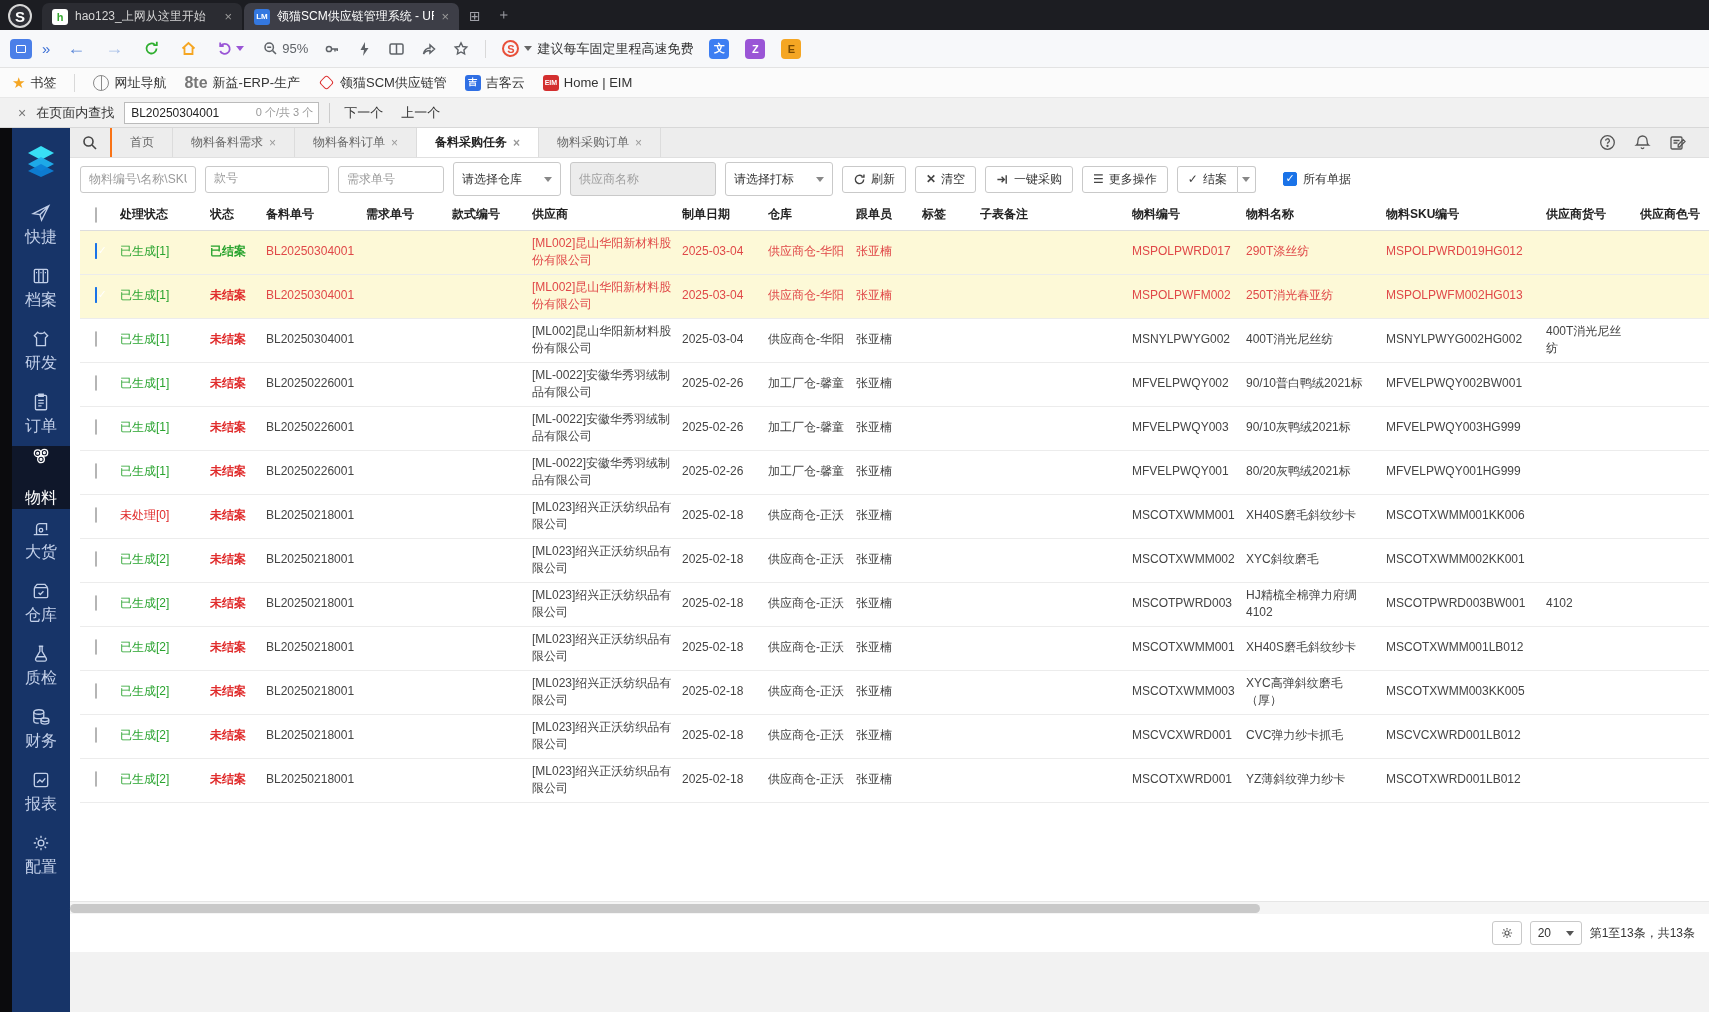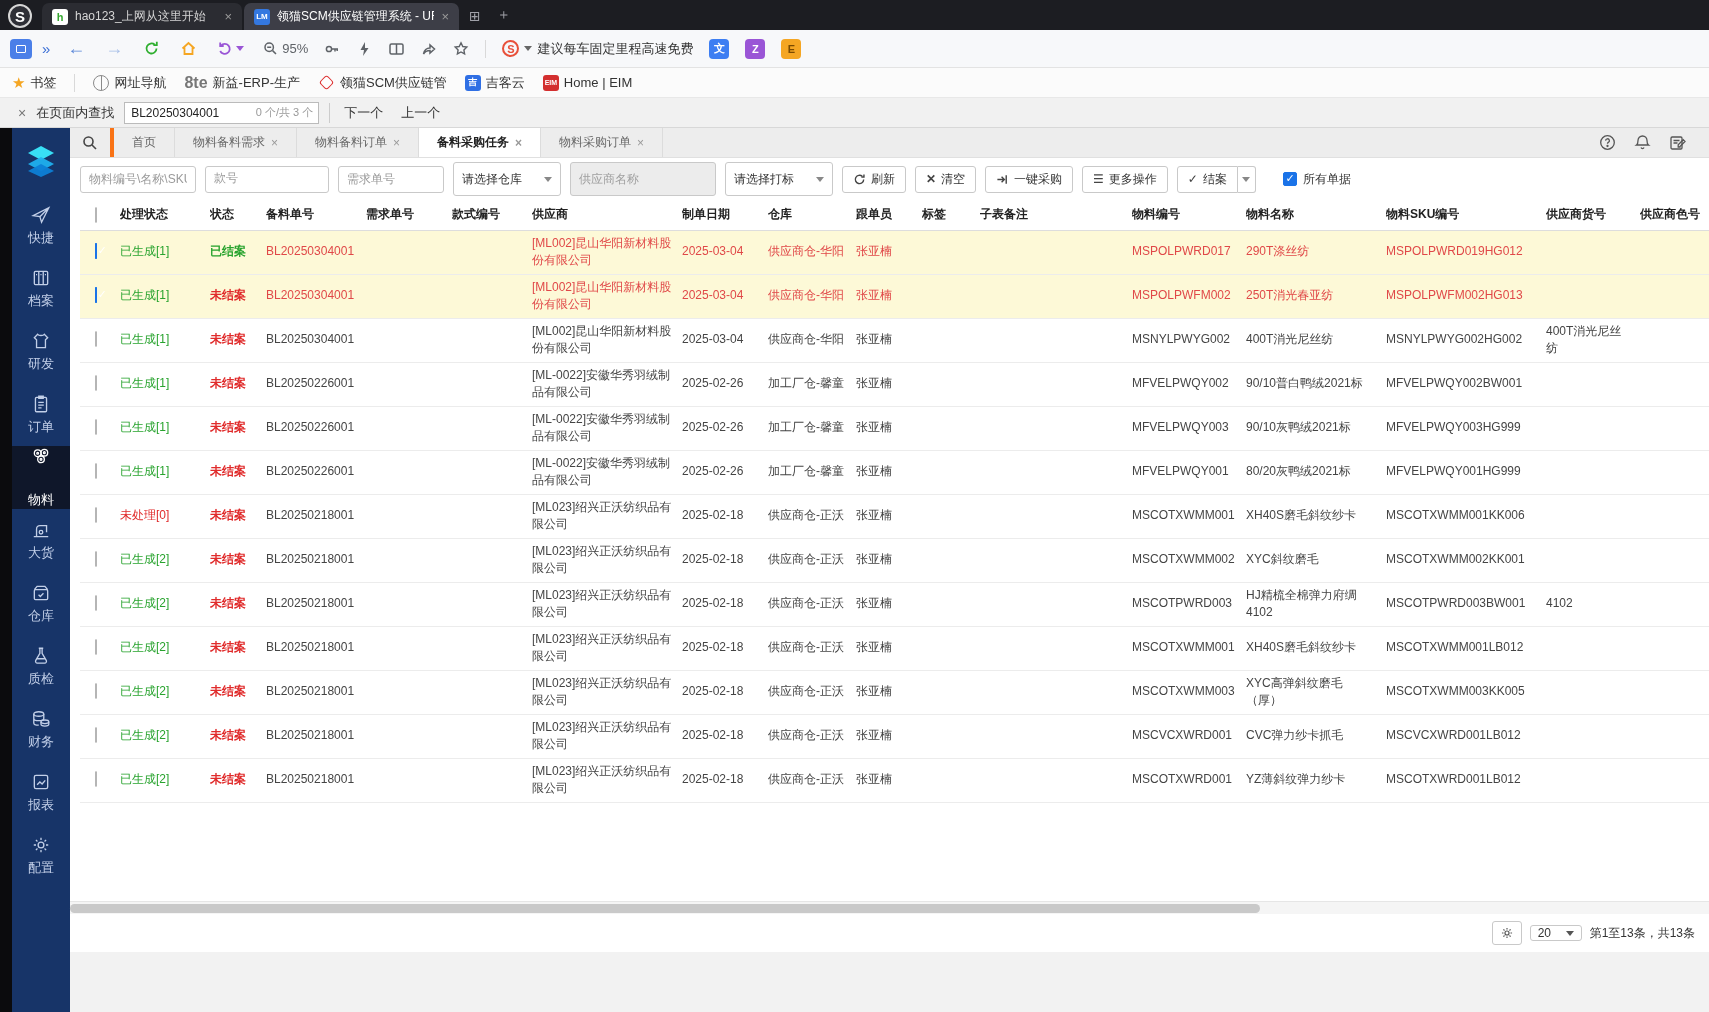--- a/index.html
+++ b/index.html
@@ -57,32 +57,32 @@
   .find-q { font-size:12px; color:#222; }
   .find-count { position:absolute; right:5px; color:#999; font-size:11px; }
   .find-sep { width:1px; height:20px; background:#ccc; }
   .find-btn { color:#333; padding:0 4px; }
 
   
   .approw { flex:1; display:flex; min-height:0; }
   .leftstrip { width:12px; background:#0b0b0d; }
   .sidebar { width:58px; background:#173468; display:flex; flex-direction:column; align-items:center; color:#c2cfe8; }
   .sb-logo { height:66px; display:flex; align-items:center; justify-content:center; width:100%; }
-  .sb-item { width:100%; height:63px; display:flex; flex-direction:column; align-items:center; justify-content:center; gap:4px; font-size:13px; }
+  .sb-item { width:100%; height:63px; display:flex; flex-direction:column; align-items:center; justify-content:center; gap:4px; font-size:16px; }
   .sb-item.active { background:#0f172a; color:#fff;justify-content:space-between; }
   .sb-item svg { stroke:#c2cfe8; }
   .sb-item.active svg { stroke:#fff; }
 
   .main { flex:1; display:flex; flex-direction:column; background:#fff; min-width:0; }
 
   
   .apptabs { height:30px; background:#ededed; display:flex; align-items:stretch; border-bottom:1px solid #e0e0e0; }
   .at-search { width:40px; display:flex; align-items:center; justify-content:center; }
   .atab { display:flex; align-items:center; gap:6px; padding:0 18px; color:#666; border-right:1px solid #dcdcdc; font-size:12px; }
-  .atab:first-of-type { border-left:4px solid #f97316; }
+  .atab:first-of-type { border-left:2px solid #f97316; }
   .atab .x { color:#999; font-size:12px; }
   .atab.active { background:#fff; color:#222; font-weight:bold; }
   .at-right { margin-left:auto; display:flex; align-items:center; gap:18px; padding-right:22px; }
 
   
   .filters { height:42px; display:flex; align-items:center; gap:9px; padding:0 10px; background:#fff; }
   .f-input { height:27px; border:1px solid #c9c9c9; border-radius:3px; padding:0 8px; font-size:12px; color:#333; font-family:inherit; }
   .f-input::placeholder { color:#9a9a9a; }
   .w1 { width:116px; } .w2 { width:124px;font-family:Liberation Mono, monospace; } .w3 { width:106px; }
   .f-select { height:27px; width:108px; border:1px solid #c9c9c9; border-radius:3px; background:#fff; display:flex; align-items:center; justify-content:space-between; padding:16px 8px; color:#333; }
@@ -109,21 +109,21 @@
   .green { color:#28a32e; } .red { color:#e02b2b; }
   .bold { font-weight:bold; }
   tr.hl td.rd { color:#e04848; }
   .spacer { flex:1; }
 
   
   .hscroll { height:13px; background:#f5f5f5; border-top:1px solid #e6e6e6; position:relative; }
   .hthumb { position:absolute; left:0; top:2px; height:9px; width:1190px; background:#c9c9c9; border-radius:5px; }
   .pagerow { height:38px; display:flex; align-items:center; justify-content:flex-end; gap:8px; padding-right:14px; background:#fff; }
   .gearbtn { width:30px; height:24px; border:1px solid #c9c9c9; border-radius:3px; background:#fff; display:flex; align-items:center; justify-content:center; }
-  .psize { width:52px; height:16px; border:1px solid #c9c9c9; border-radius:3px; background:#fff; display:flex; align-items:center; justify-content:space-between; padding:0 7px; color:#333; }
+  .psize { width:52px; height:24px; border:1px solid #c9c9c9; border-radius:3px; background:#fff; display:flex; align-items:center; justify-content:space-between; padding:0 7px; color:#333; }
   .psize i { width:0; height:0; border-left:4px solid transparent; border-right:4px solid transparent; border-top:5px solid #555; }
   .psum { color:#333; font-size:12px; }
   .filler { height:60px; background:#f2f2f2; }
 </style>
 </head>
 <body>
 
 <div class="screen">
 
   <div class="tabstrip">

